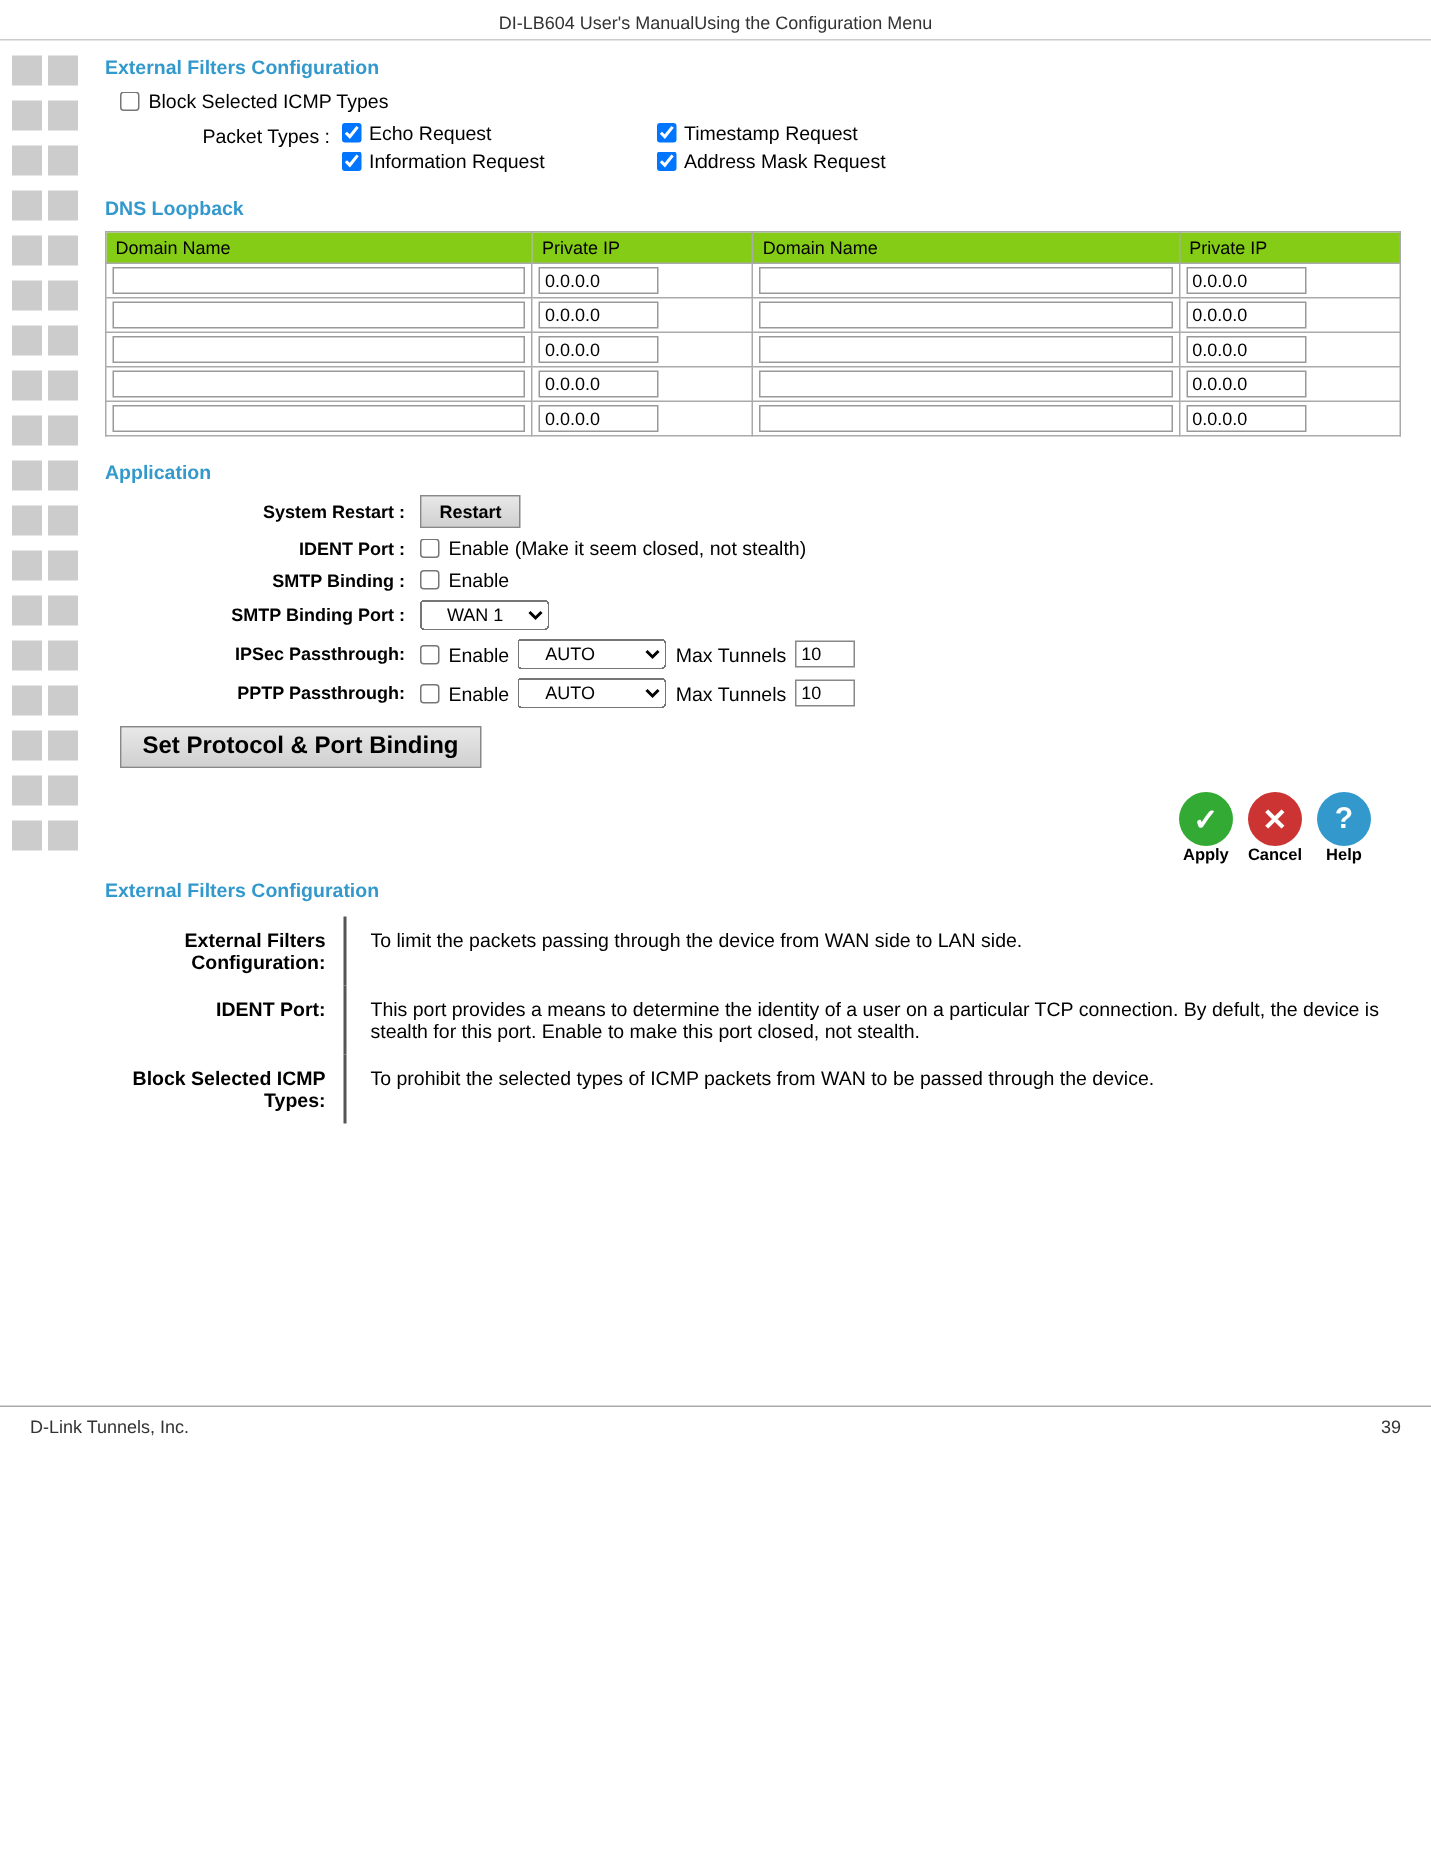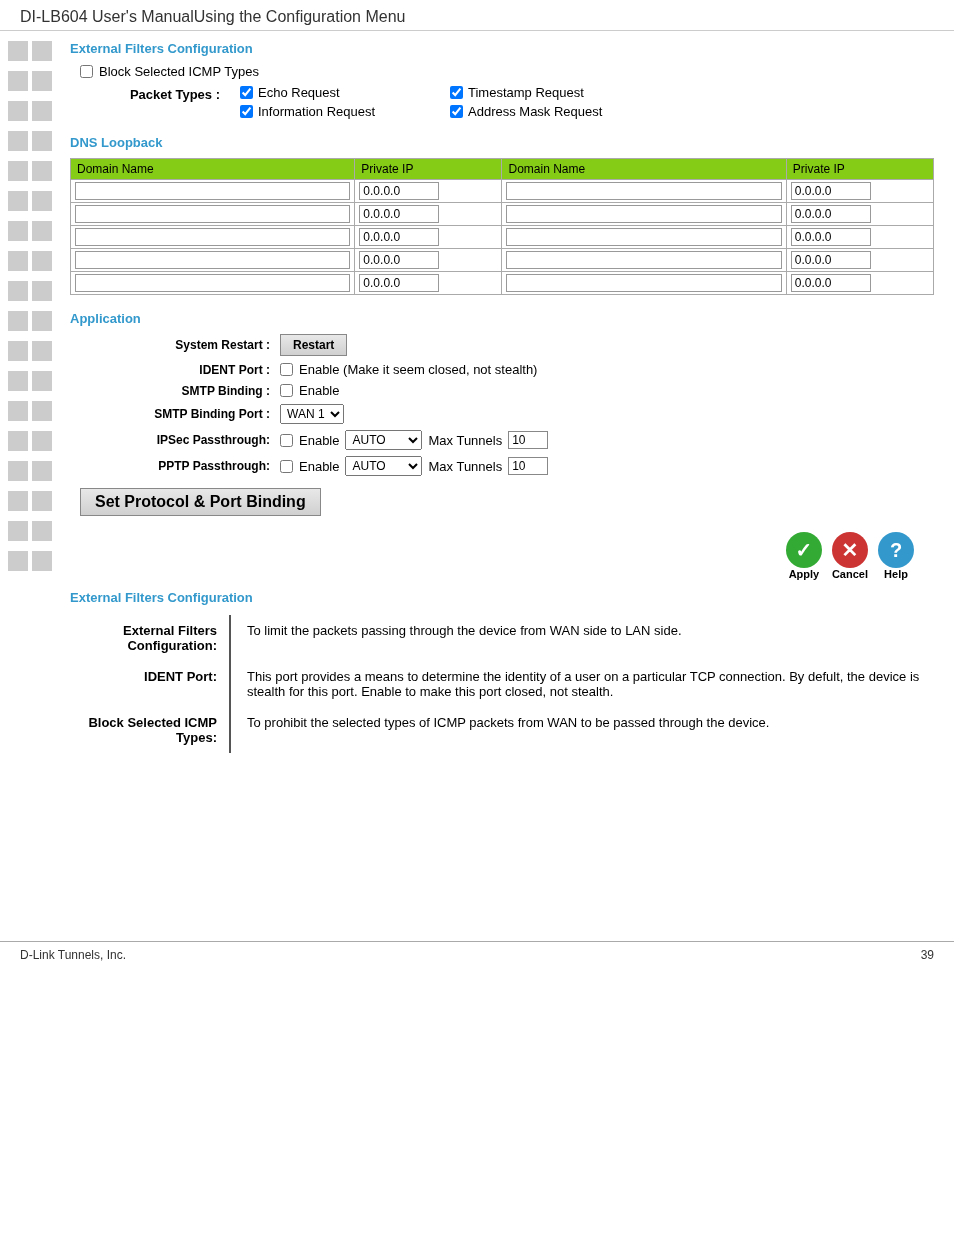--- a/index.html
+++ b/index.html
@@ -8,24 +8,24 @@
       font-size: 13px;
       background: #fff;
       color: #000;
       width: 954px;
       min-height: 1235px;
     }
 
     
     .page-header {
       display: flex;
-      justify-content: flex-start;
+      justify-content: center;
       padding: 8px 20px 4px 20px;
       border-bottom: 1px solid #ccc;
-      font-size: 16px;
+      font-size: 12px;
       color: #333;
     }
 
     
     .layout {
       display: flex;
       flex-direction: row;
     }
     .sidebar {
       width: 60px;
@@ -77,24 +77,24 @@
       margin-bottom: 6px;
       margin-left: 10px;
     }
     .packet-types-row {
       display: flex;
       align-items: flex-start;
       gap: 0;
       margin-left: 10px;
     }
     .packet-types-label {
-      font-weight: bold;
+      font-weight: normal;
       text-align: right;
       width: 140px;
-      margin-right: 20px;
+      margin-right: 8px;
       padding-top: 2px;
     }
     .packet-options {
       display: grid;
       grid-template-columns: 200px 220px;
       gap: 4px 10px;
     }
     .packet-option {
       display: flex;
       align-items: center;
@@ -154,21 +154,21 @@
       background: linear-gradient(to bottom, #e8e8e8, #d0d0d0);
       border: 1px solid #888;
       padding: 3px 12px;
       font-size: 12px;
       cursor: pointer;
       font-weight: bold;
     }
 
     select.small-select {
       font-size: 12px;
-      padding: 1px 2px;
+      padding: 1px 13px;
     }
 
     input[type="text"].small-input {
       width: 40px;
       border: 1px solid #888;
       font-size: 12px;
       padding: 1px 3px;
     }
 
     .set-protocol-btn {

